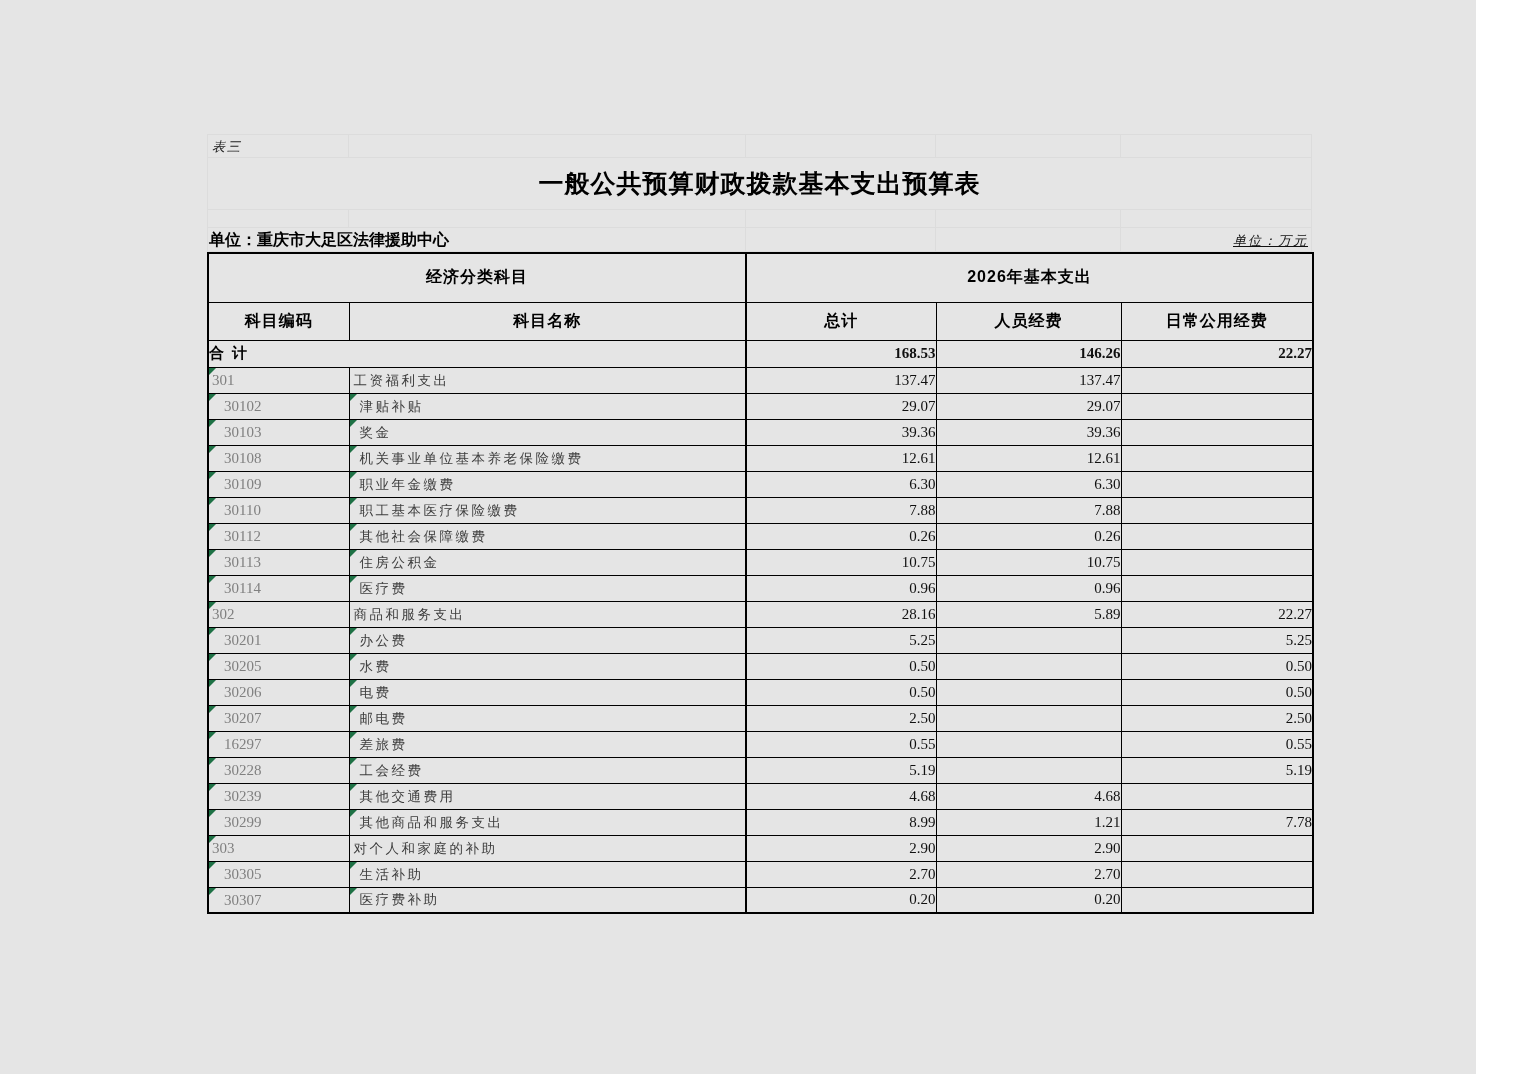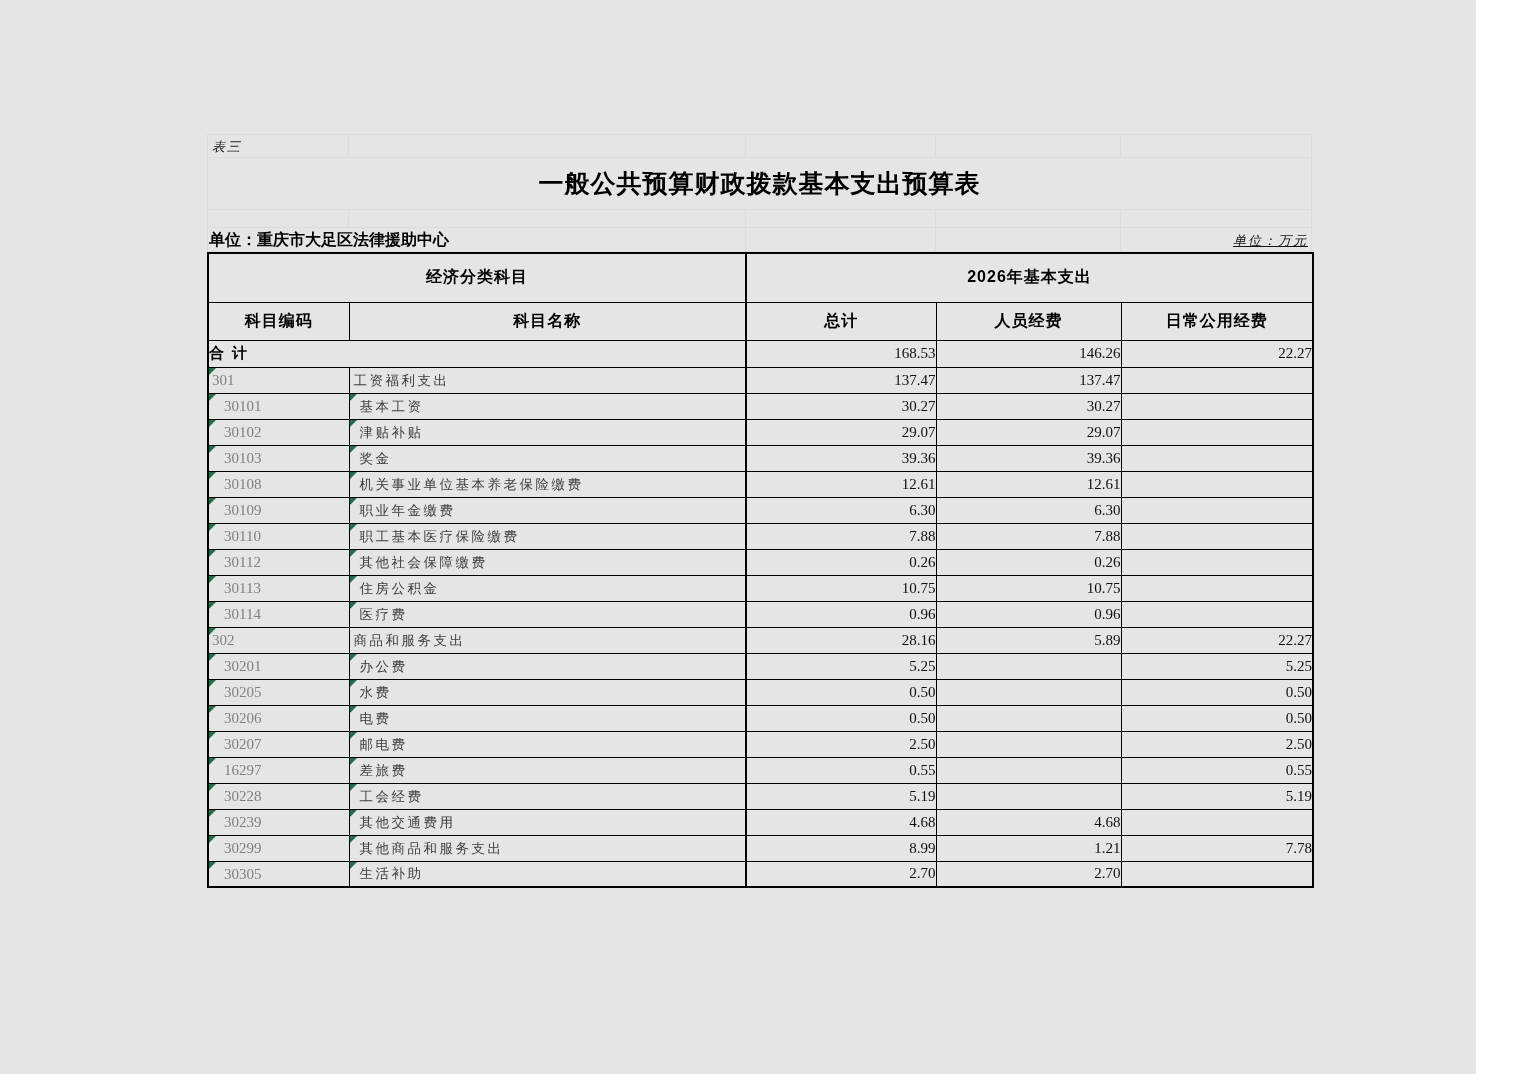--- a/index.html
+++ b/index.html
@@ -32,21 +32,21 @@
                white-space:nowrap;position:relative;padding:0;}
   .b-thick{border-left-width:2px !important;}
   tr.h1{height:49px;}
   tr.h2{height:38px;}
   tr.h1 th,tr.h2 th{font-family:"Liberation Sans",sans-serif;font-weight:bold;font-size:16px;
                color:#000;text-align:center;letter-spacing:1px;}
   tr.total-row{height:27px;}
   tr.data-row{height:26px;}
   .t-label{text-align:left;font-weight:bold;font-size:15px;color:#000;letter-spacing:8px;}
   .c-num{text-align:right;padding-right:4px;font-size:15px;color:#101010;}
-  .c-num.bold{font-weight:normal;margin-left:33px;}
+  .c-num.bold{font-weight:bold;margin-left:33px;}
   .code-text{display:inline-block;margin-left:3px;font-size:15px;color:#808080;}
   tr.level-1 .code-text{margin-left:15px;}
   .name-text{display:inline-block;margin-left:4px;font-size:13.5px;color:#3d3d3d;
              letter-spacing:2.5px;}
   tr.level-1 .name-text{margin-left:10px;}
   .tri{display:none;position:absolute;top:0;left:0;width:0;height:0;
        border-top:7px solid #1e7145;border-right:7px solid transparent;}
   tr.data-row td.c-code .tri{display:block;}
   tr.level-1 td.c-name .tri{display:block;}
 </style>
@@ -119,33 +119,20 @@
       
       <span class="name-text">工资福利支出</span>
     </td>
     <td class="c-num b-thick">137.47</td>
     <td class="c-num">137.47</td>
     <td class="c-num"></td>
   </tr>
           <tr class="data-row level-1">
     <td class="c-code">
       <span class="tri"></span>
-      <span class="code-text">30101</span>
-    </td>
-    <td class="c-name">
-      <span class="tri"></span>
-      <span class="name-text">基本工资</span>
-    </td>
-    <td class="c-num b-thick">30.27</td>
-    <td class="c-num">30.27</td>
-    <td class="c-num"></td>
-  </tr>
-          <tr class="data-row level-1">
-    <td class="c-code">
-      <span class="tri"></span>
       <span class="code-text">30102</span>
     </td>
     <td class="c-name">
       <span class="tri"></span>
       <span class="name-text">津贴补贴</span>
     </td>
     <td class="c-num b-thick">29.07</td>
     <td class="c-num">29.07</td>
     <td class="c-num"></td>
   </tr>
@@ -350,30 +337,56 @@
       <span class="code-text">30299</span>
     </td>
     <td class="c-name">
       <span class="tri"></span>
       <span class="name-text">其他商品和服务支出</span>
     </td>
     <td class="c-num b-thick">8.99</td>
     <td class="c-num">1.21</td>
     <td class="c-num">7.78</td>
   </tr>
+          <tr class="data-row level-0">
+    <td class="c-code">
+      <span class="tri"></span>
+      <span class="code-text">303</span>
+    </td>
+    <td class="c-name">
+      
+      <span class="name-text">对个人和家庭的补助</span>
+    </td>
+    <td class="c-num b-thick">2.90</td>
+    <td class="c-num">2.90</td>
+    <td class="c-num"></td>
+  </tr>
           <tr class="data-row level-1">
     <td class="c-code">
       <span class="tri"></span>
       <span class="code-text">30305</span>
     </td>
     <td class="c-name">
       <span class="tri"></span>
       <span class="name-text">生活补助</span>
     </td>
     <td class="c-num b-thick">2.70</td>
     <td class="c-num">2.70</td>
     <td class="c-num"></td>
   </tr>
+          <tr class="data-row level-1">
+    <td class="c-code">
+      <span class="tri"></span>
+      <span class="code-text">30307</span>
+    </td>
+    <td class="c-name">
+      <span class="tri"></span>
+      <span class="name-text">医疗费补助</span>
+    </td>
+    <td class="c-num b-thick">0.20</td>
+    <td class="c-num">0.20</td>
+    <td class="c-num"></td>
+  </tr>
         </tbody>
     </table>
 
   </div>
 </div>
 
 </body></html>

